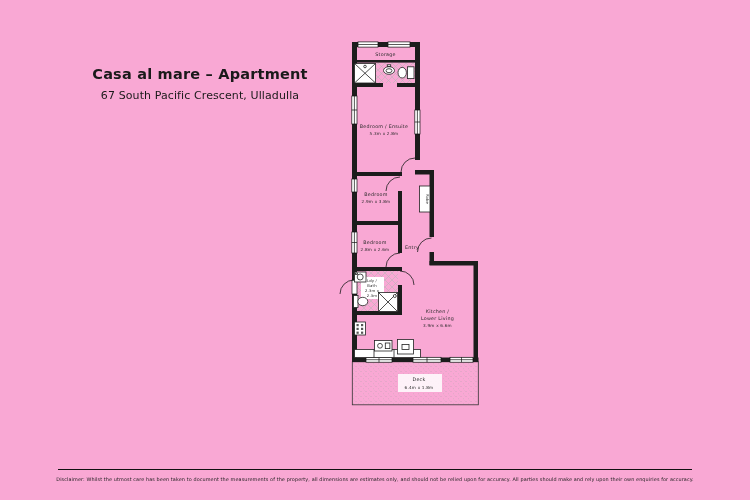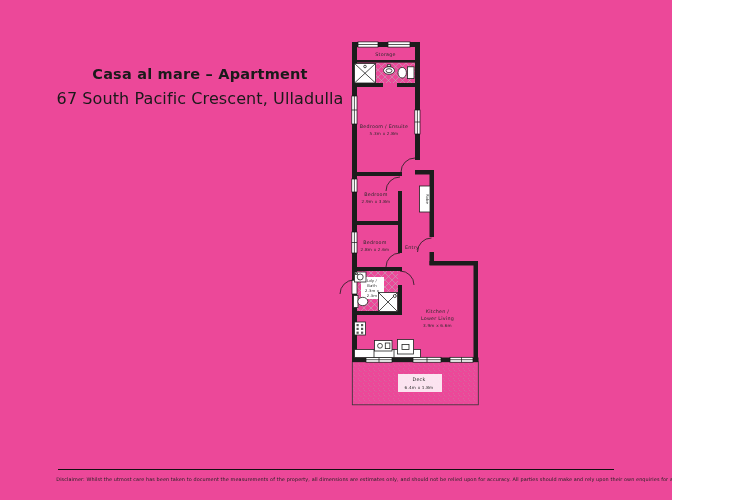--- a/index.html
+++ b/index.html
@@ -1,20 +1,20 @@
 <!DOCTYPE html>
 <html><head>
 <meta charset="utf-8">
 <style>
   html,body{margin:0;padding:0;background:#ffffff;}
-  #canvas{position:relative;width:672px;height:500px;background:#ec4899;overflow:hidden;
+  #canvas{position:relative;width:750px;height:500px;background:#f9a8d4;overflow:hidden;
           font-family:"DejaVu Sans",sans-serif;}
   #titleblock{position:absolute;left:50px;top:66px;width:300px;text-align:center;color:#1a1a1a;}
   #titleblock .title{font-size:14.5px;font-weight:bold;letter-spacing:.2px;}
-  #titleblock .address{font-size:16px;margin-top:7px;letter-spacing:.1px;}
+  #titleblock .address{font-size:11px;margin-top:7px;letter-spacing:.1px;}
   #plan{position:absolute;left:0;top:0;}
   svg text{font-family:"DejaVu Sans",sans-serif;fill:#2a2a2a;}
   .roomlabel{font-size:4.8px;letter-spacing:.25px;}
   .dims{font-size:4.2px;letter-spacing:.2px;}
   .tiny{font-size:3.8px;letter-spacing:.15px;}
   #footer-line{position:absolute;left:58px;right:58px;top:469px;border-top:1.3px solid #111;}
   #disclaimer{position:absolute;left:0;top:476px;width:750px;text-align:center;
               font-size:4.9px;color:#222;letter-spacing:.1px;}
 </style>
 </head>

